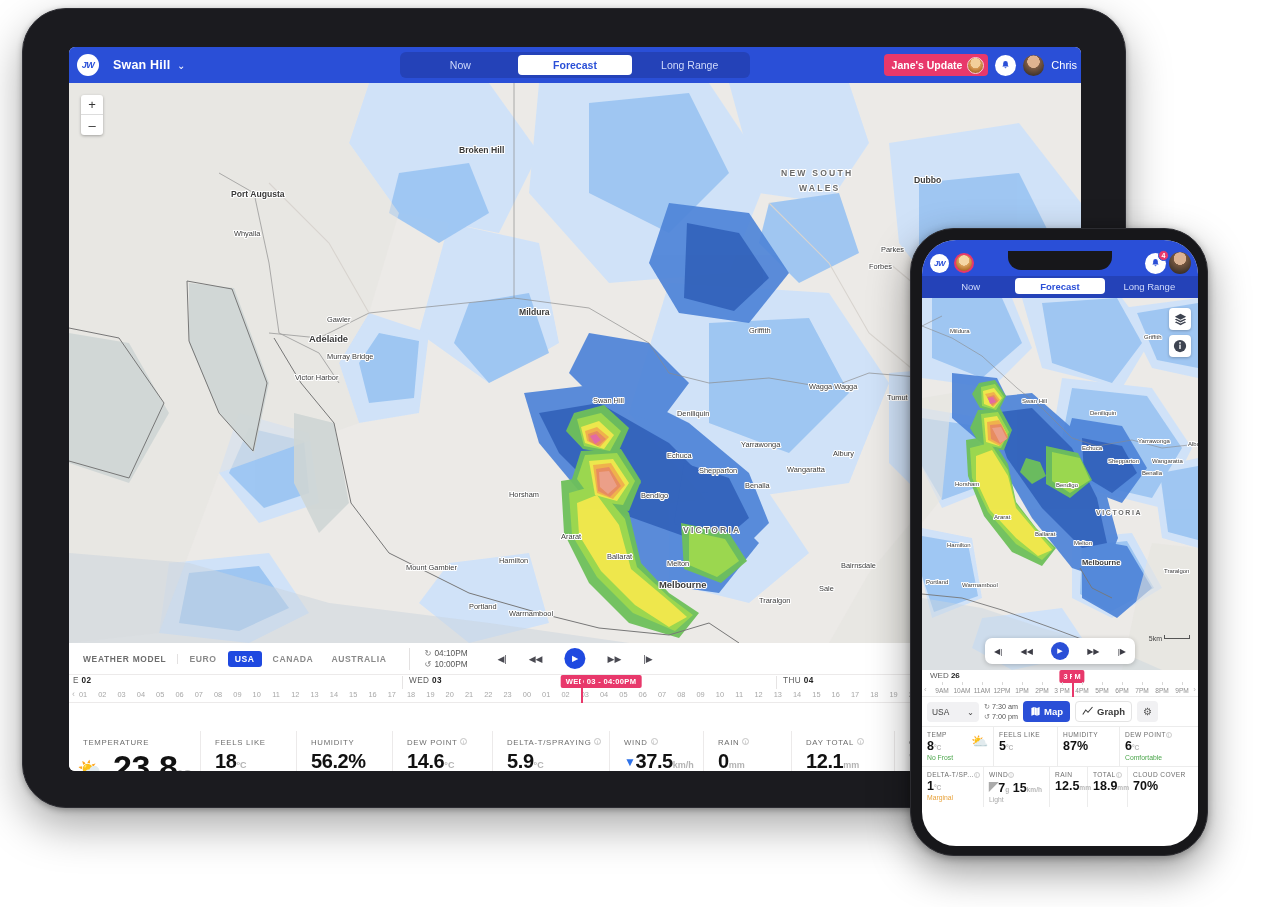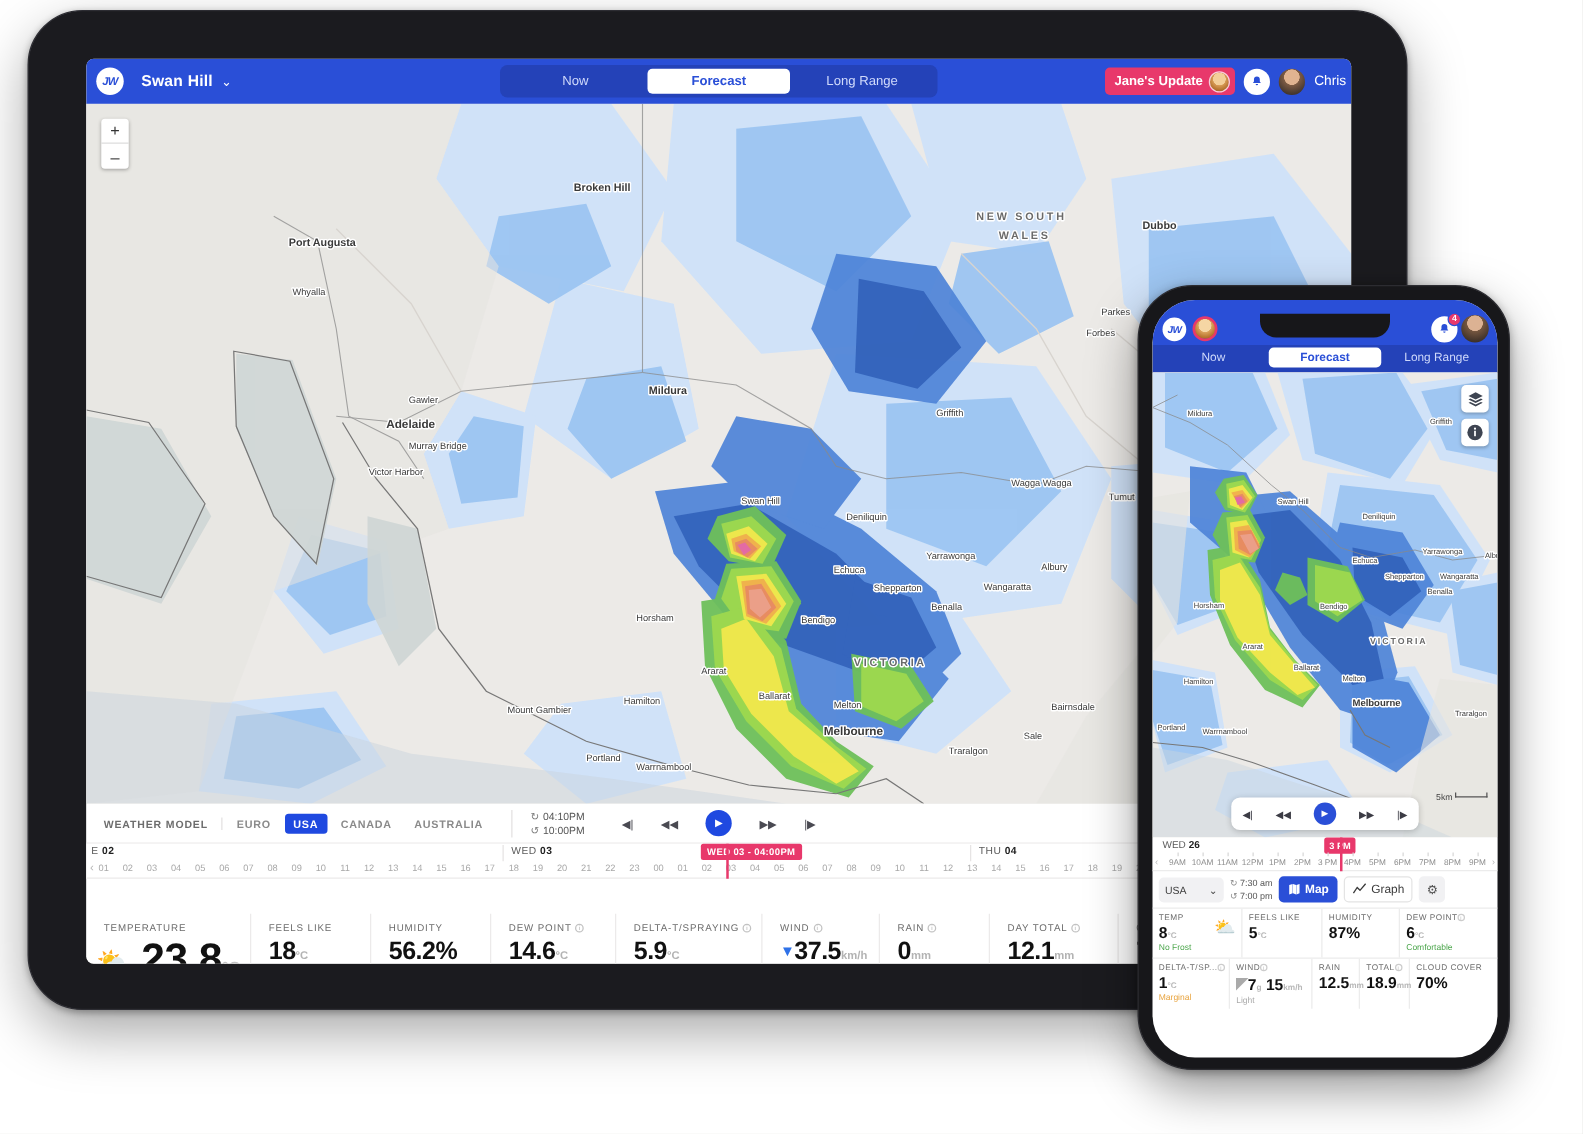--- a/index.html
+++ b/index.html
@@ -191,21 +191,21 @@
   .p-tl-ar { position:absolute; font-size:8px; color:#bbb; top:15px;}
 
   .p-ctrl { height:30px; display:flex; align-items:center; padding:0 5px; gap:5px; border-bottom:1px solid #ececec;}
   .p-sel { background:#f1f1f3; border-radius:4px; height:20px; width:52px; display:flex;align-items:center;
      justify-content:space-between; padding:0 5px; font-size:8.4px; color:#444; font-weight:500;}
   .p-times { font-size:7.2px; color:#555; line-height:9.6px;}
   .p-times .ic{color:#888;margin-right:2px;}
   .p-mapbtn2 { background:#2a4fd7;color:#fff;border-radius:4px;height:21px;display:flex;align-items:center;
      gap:3px;padding:0 7px;font-size:9.5px;font-weight:bold;}
   .p-graph { background:#fff;border:1px solid #e4e4e4;border-radius:4px;height:21px;display:flex;align-items:center;
-     gap:3px;padding:0 6px;font-size:9.5px;color:#3a3a3a;}
+     gap:3px;padding:0 6px;font-size:9.5px;color:#3a3a3a;font-weight:bold;}
   .p-gear { background:#f1f1f3;border-radius:4px;width:21px;height:21px;display:flex;align-items:center;justify-content:center;font-size:10px;color:#555;}
 
   .p-m1 { display:flex; height:40px; border-bottom:1px solid #ececec;}
   .p-m2 { display:flex; height:40px;}
   .p-met { border-right:1px solid #ececec; padding:4px 0 0 5px; position:relative;}
   .p-met:last-child{border-right:none;}
   .p-met-l { font-size:6.6px; letter-spacing:.4px; color:#6d6d6d; font-weight:500; white-space:nowrap;}
   .p-met-l .i{display:inline-block;width:6px;height:6px;border:1px solid #ccc;border-radius:50%;
      font-size:4.5px;line-height:5px;text-align:center;color:#bbb;}
   .p-met-v { font-size:12.5px; font-weight:bold; color:#111; margin-top:1px; line-height:14px;}

